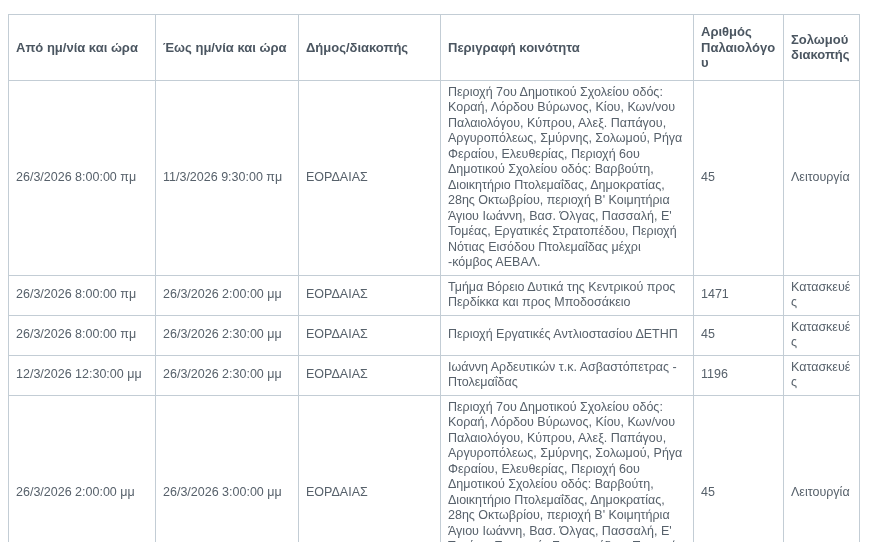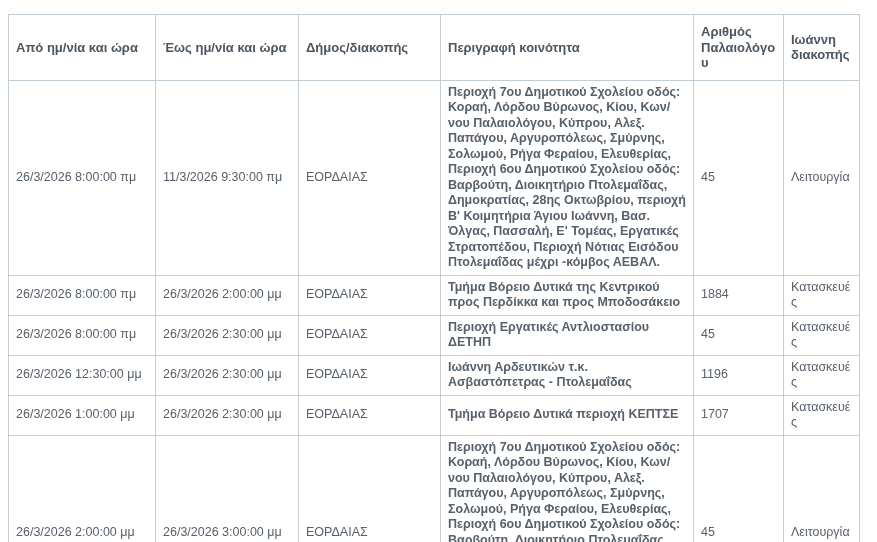--- a/index.html
+++ b/index.html
@@ -40,21 +40,20 @@
   table.outage-table th {
     color: #4b5661;
     font-weight: bold;
     font-size: 13px;
     padding-top: 9px;
     padding-bottom: 9px;
   }
   td.desc-cell {
     padding-top: 5px;
     padding-bottom: 5px;
-    font-weight: bold;
   }
   tr.tall-row td {
     vertical-align: middle;
   }
 </style>
 </head>
 <body>
 
 <div class="page">
   <div class="table-wrap">
@@ -67,62 +66,54 @@
         <col style="width:90px">
         <col style="width:76px">
       </colgroup>
       <thead>
         <tr>
           <th>Από ημ/νία και ώρα</th>
           <th>Έως ημ/νία και ώρα</th>
           <th>Δήμος/διακοπής</th>
           <th>Περιγραφή κοινότητα</th>
           <th>Αριθμός Παλαιολόγου</th>
-          <th>Ιωάννη διακοπής</th>
+          <th>Σολωμού διακοπής</th>
         </tr>
       </thead>
       <tbody>
         <tr class="tall-row">
           <td>26/3/2026 8:00:00 πμ</td>
           <td>11/3/2026 9:30:00 πμ</td>
           <td>ΕΟΡΔΑΙΑΣ</td>
           <td class="desc-cell">Περιοχή 7ου Δημοτικού Σχολείου οδός: Κοραή, Λόρδου Βύρωνος, Κίου, Κων/νου Παλαιολόγου, Κύπρου, Αλεξ. Παπάγου, Αργυροπόλεως, Σμύρνης, Σολωμού, Ρήγα Φεραίου, Ελευθερίας, Περιοχή 6ου Δημοτικού Σχολείου οδός: Βαρβούτη, Διοικητήριο Πτολεμαΐδας, Δημοκρατίας, 28ης Οκτωβρίου, περιοχή Β' Κοιμητήρια Άγιου Ιωάννη, Βασ. Όλγας, Πασσαλή, Ε' Τομέας, Εργατικές Στρατοπέδου, Περιοχή Νότιας Εισόδου Πτολεμαΐδας μέχρι -κόμβος ΑΕΒΑΛ.</td>
           <td>45</td>
           <td>Λειτουργία</td>
         </tr>
         <tr>
           <td>26/3/2026 8:00:00 πμ</td>
           <td>26/3/2026 2:00:00 μμ</td>
           <td>ΕΟΡΔΑΙΑΣ</td>
           <td class="desc-cell">Τμήμα Βόρειο Δυτικά της Κεντρικού προς Περδίκκα και προς Μποδοσάκειο</td>
-          <td>1884</td>
+          <td>1471</td>
           <td>Κατασκευές</td>
         </tr>
         <tr>
           <td>26/3/2026 8:00:00 πμ</td>
           <td>26/3/2026 2:30:00 μμ</td>
           <td>ΕΟΡΔΑΙΑΣ</td>
           <td class="desc-cell">Περιοχή Εργατικές Αντλιοστασίου ΔΕΤΗΠ</td>
           <td>45</td>
           <td>Κατασκευές</td>
         </tr>
         <tr>
-          <td>26/3/2026 12:30:00 μμ</td>
+          <td>12/3/2026 12:30:00 μμ</td>
           <td>26/3/2026 2:30:00 μμ</td>
           <td>ΕΟΡΔΑΙΑΣ</td>
           <td class="desc-cell">Ιωάννη Αρδευτικών τ.κ. Ασβαστόπετρας - Πτολεμαΐδας</td>
           <td>1196</td>
-          <td>Κατασκευές</td>
-        </tr>
-        <tr>
-          <td>26/3/2026 1:00:00 μμ</td>
-          <td>26/3/2026 2:30:00 μμ</td>
-          <td>ΕΟΡΔΑΙΑΣ</td>
-          <td class="desc-cell">Τμήμα Βόρειο Δυτικά περιοχή ΚΕΠΤΣΕ</td>
-          <td>1707</td>
           <td>Κατασκευές</td>
         </tr>
         <tr class="tall-row">
           <td>26/3/2026 2:00:00 μμ</td>
           <td>26/3/2026 3:00:00 μμ</td>
           <td>ΕΟΡΔΑΙΑΣ</td>
           <td class="desc-cell">Περιοχή 7ου Δημοτικού Σχολείου οδός: Κοραή, Λόρδου Βύρωνος, Κίου, Κων/νου Παλαιολόγου, Κύπρου, Αλεξ. Παπάγου, Αργυροπόλεως, Σμύρνης, Σολωμού, Ρήγα Φεραίου, Ελευθερίας, Περιοχή 6ου Δημοτικού Σχολείου οδός: Βαρβούτη, Διοικητήριο Πτολεμαΐδας, Δημοκρατίας, 28ης Οκτωβρίου, περιοχή Β' Κοιμητήρια Άγιου Ιωάννη, Βασ. Όλγας, Πασσαλή, Ε' Τομέας, Εργατικές Στρατοπέδου, Περιοχή Νότιας Εισόδου Πτολεμαΐδας μέχρι -κόμβος ΑΕΒΑΛ.</td>
           <td>45</td>
           <td>Λειτουργία</td>
         </tr>

